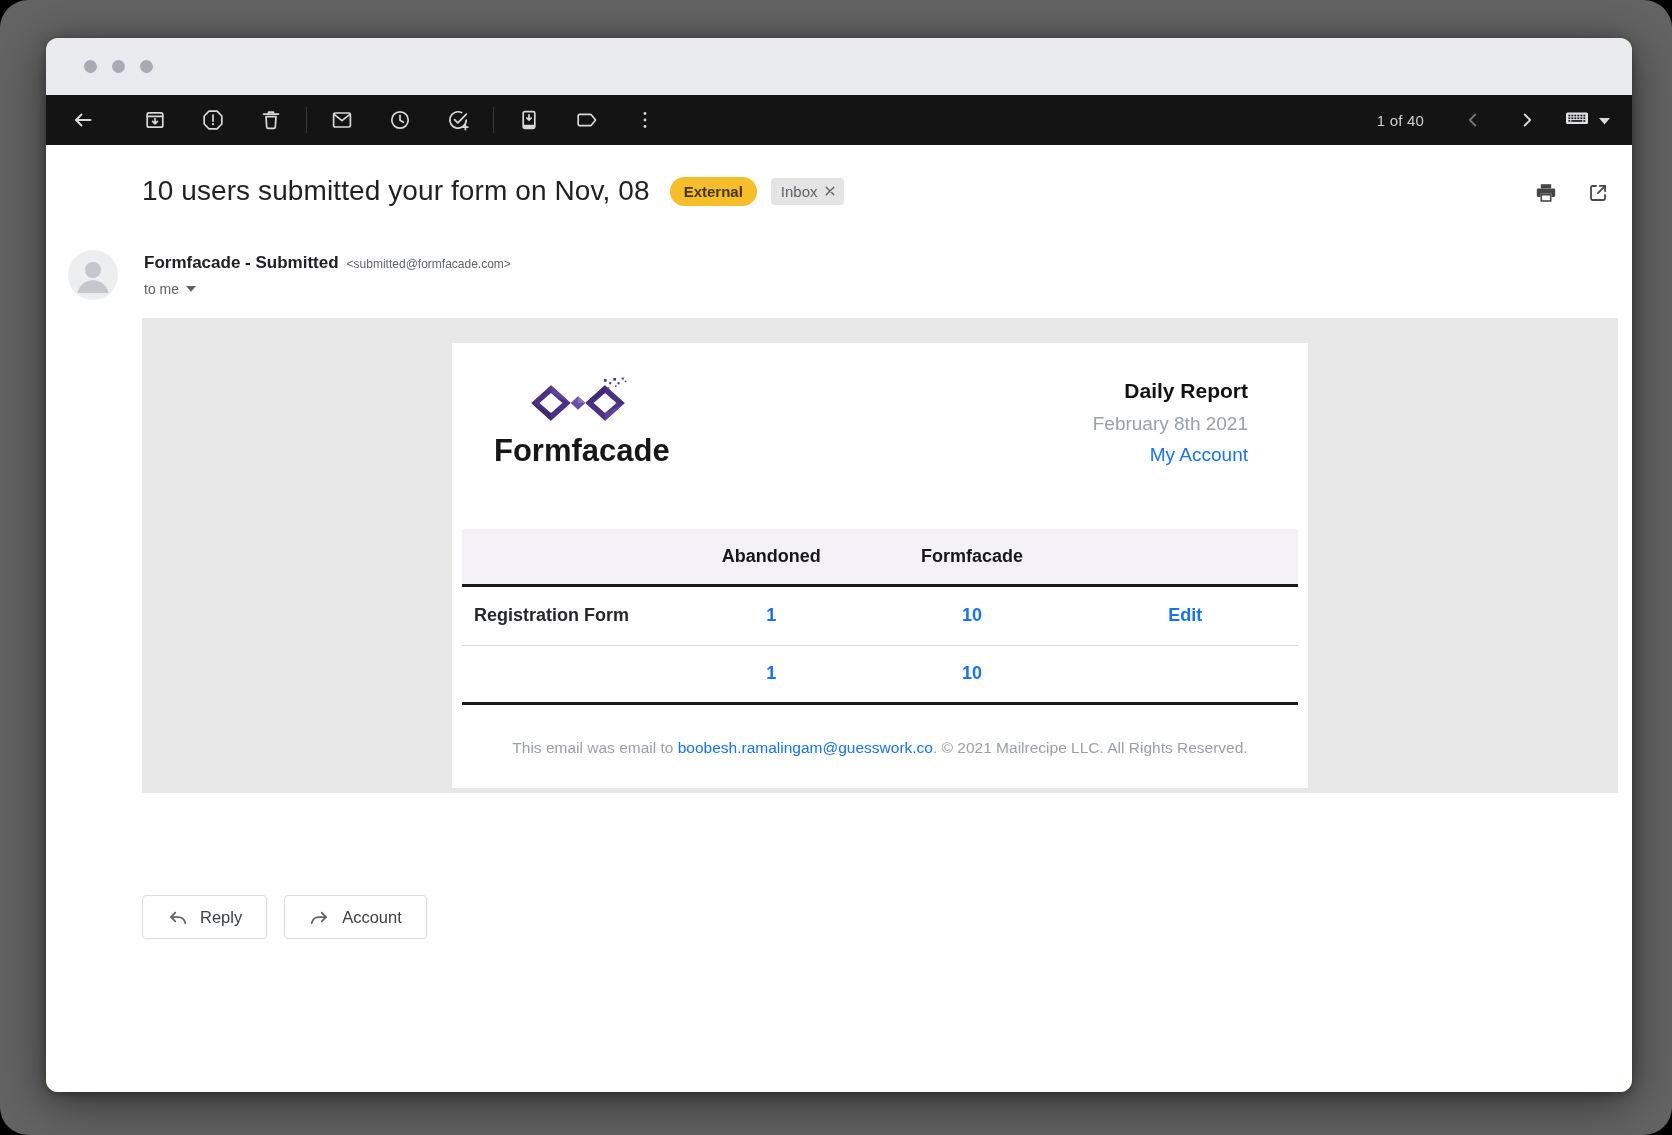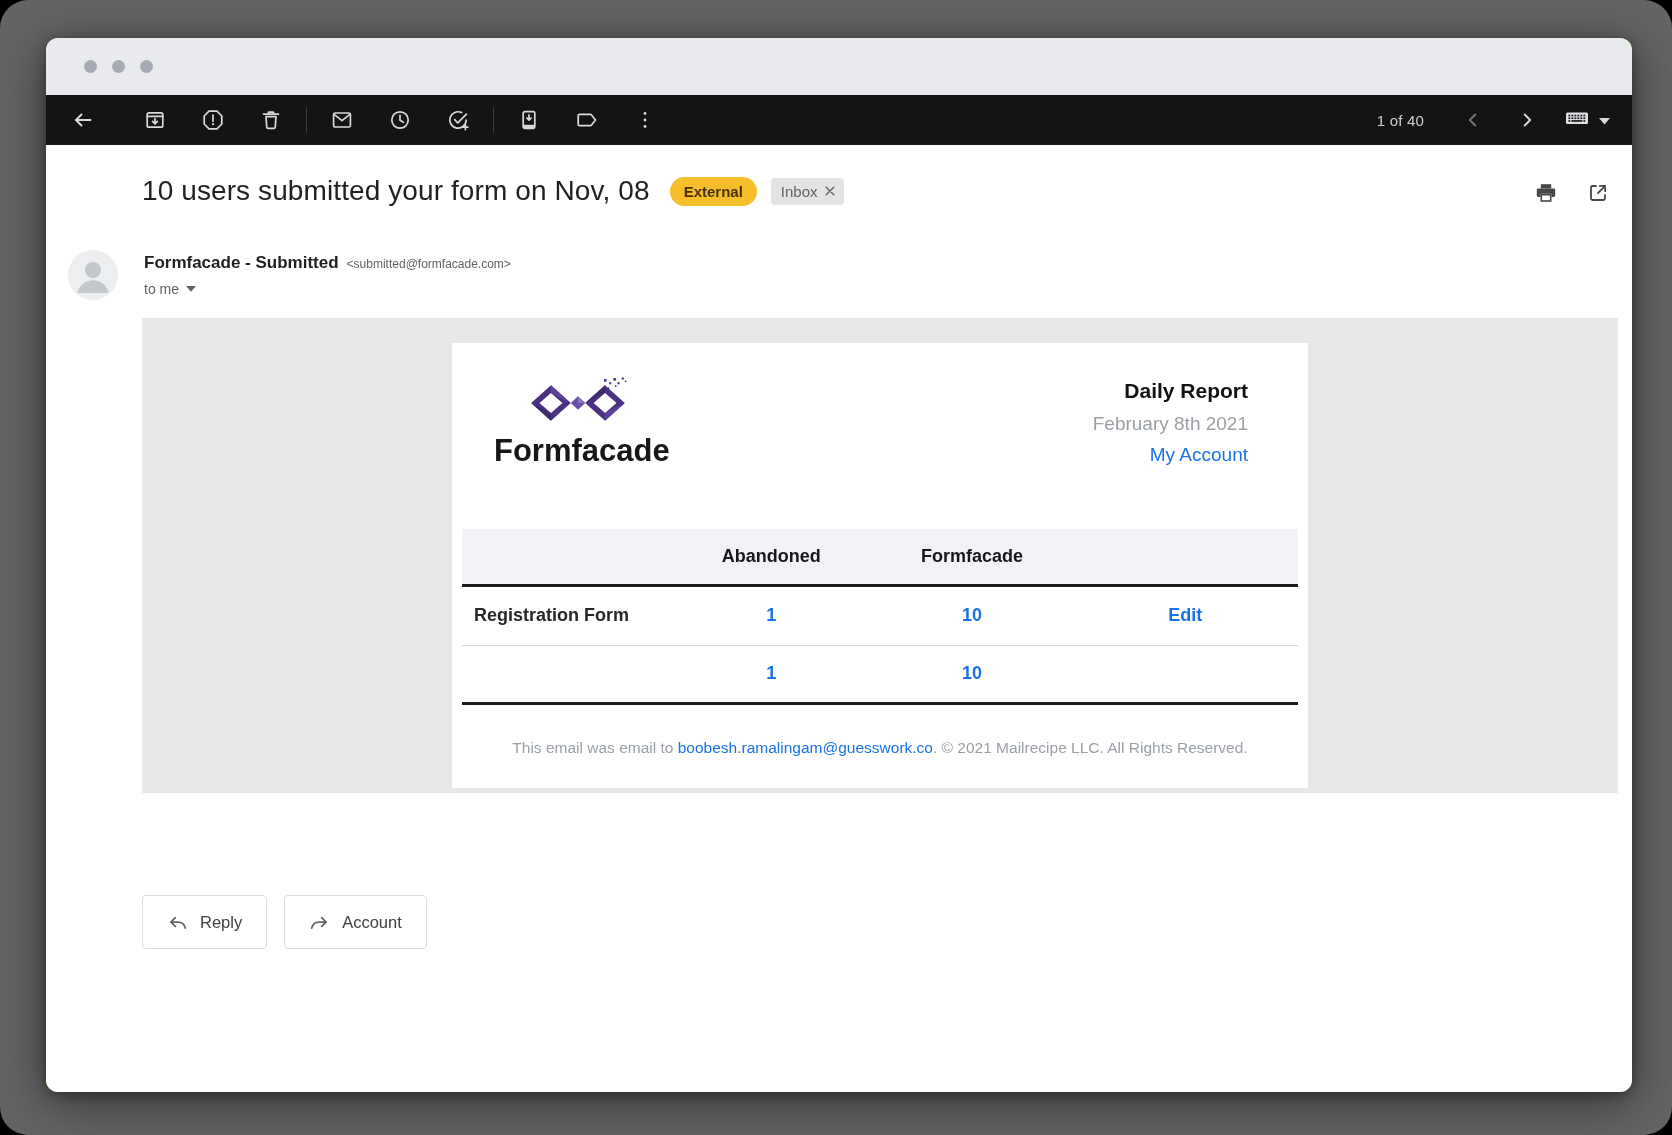--- a/index.html
+++ b/index.html
@@ -67,21 +67,21 @@
   table.report tbody td { height:60px; font-size:18px; text-align:center; border-bottom:1px solid #d8d8d8;font-weight:bold; }
   table.report td.name { text-align:left; padding-left:12px; color:#26282b; }
   table.report tfoot td { height:58px; font-size:18px; font-weight:700; text-align:center;
     border-bottom:3px solid #1b1b1b; }
   a.blue { color:#1a73e8; text-decoration:none; cursor:pointer; }
 
   .card-footer { text-align:center; margin-top:34px; font-size:15.5px; color:#9aa0a6; }
   .card-footer a.blue { font-size:15.5px; }
 
   .actions { position:absolute; left:96px; top:750px; display:flex; gap:17px; }
-  .act-btn { height:54px; padding:0 24px; background:#fff; border:1px solid #dadce0; border-radius:4px;
+  .act-btn { height:44px; padding:0 24px; background:#fff; border:1px solid #dadce0; border-radius:4px;
     display:flex; align-items:center; gap:12px; font-size:16.5px; font-weight:500; color:#3c4043; cursor:pointer; }
 </style>
 </head>
 <body>
 
 <div class="frame">
   <div class="window">
 
     <div class="titlebar">
       <div class="tl-dot"></div>

